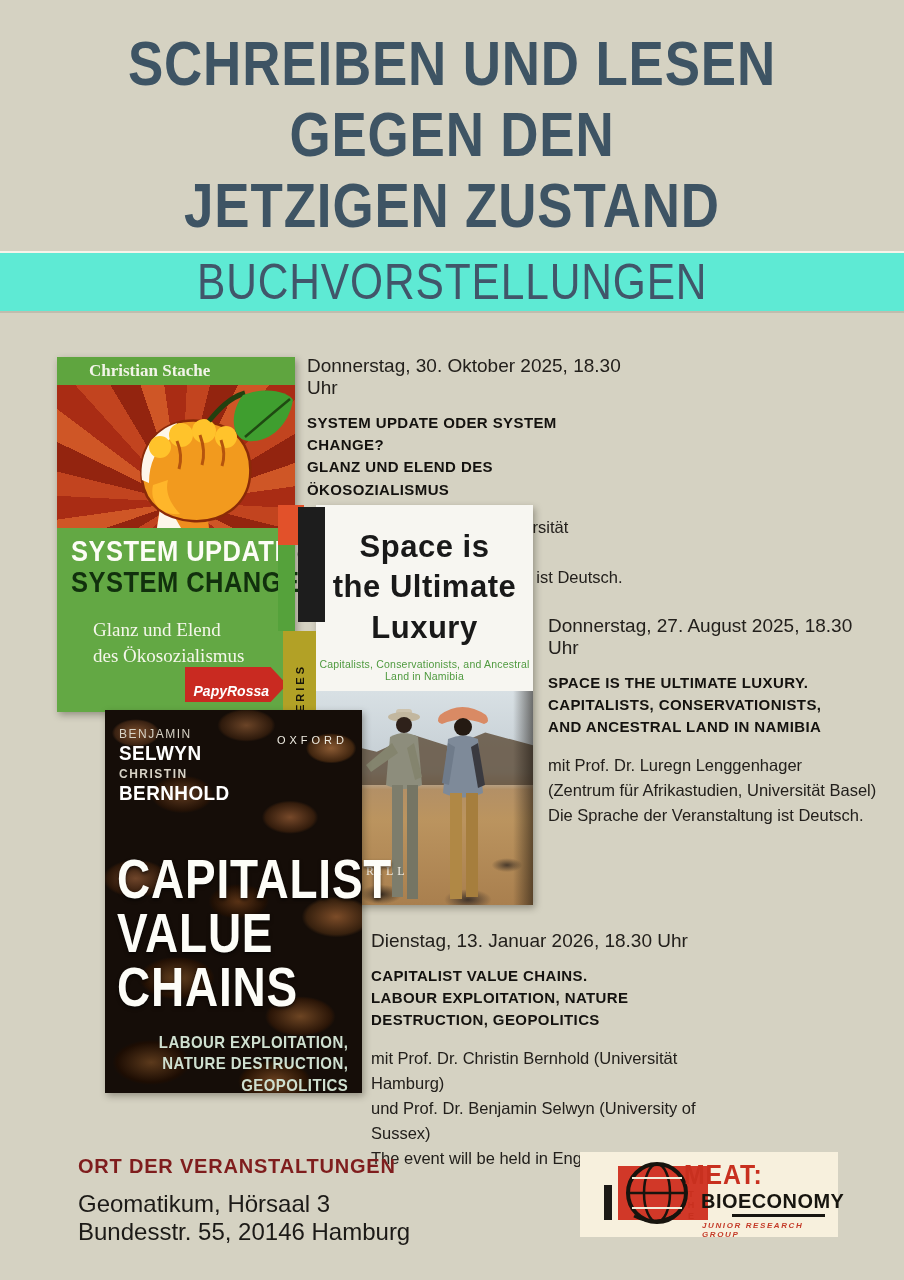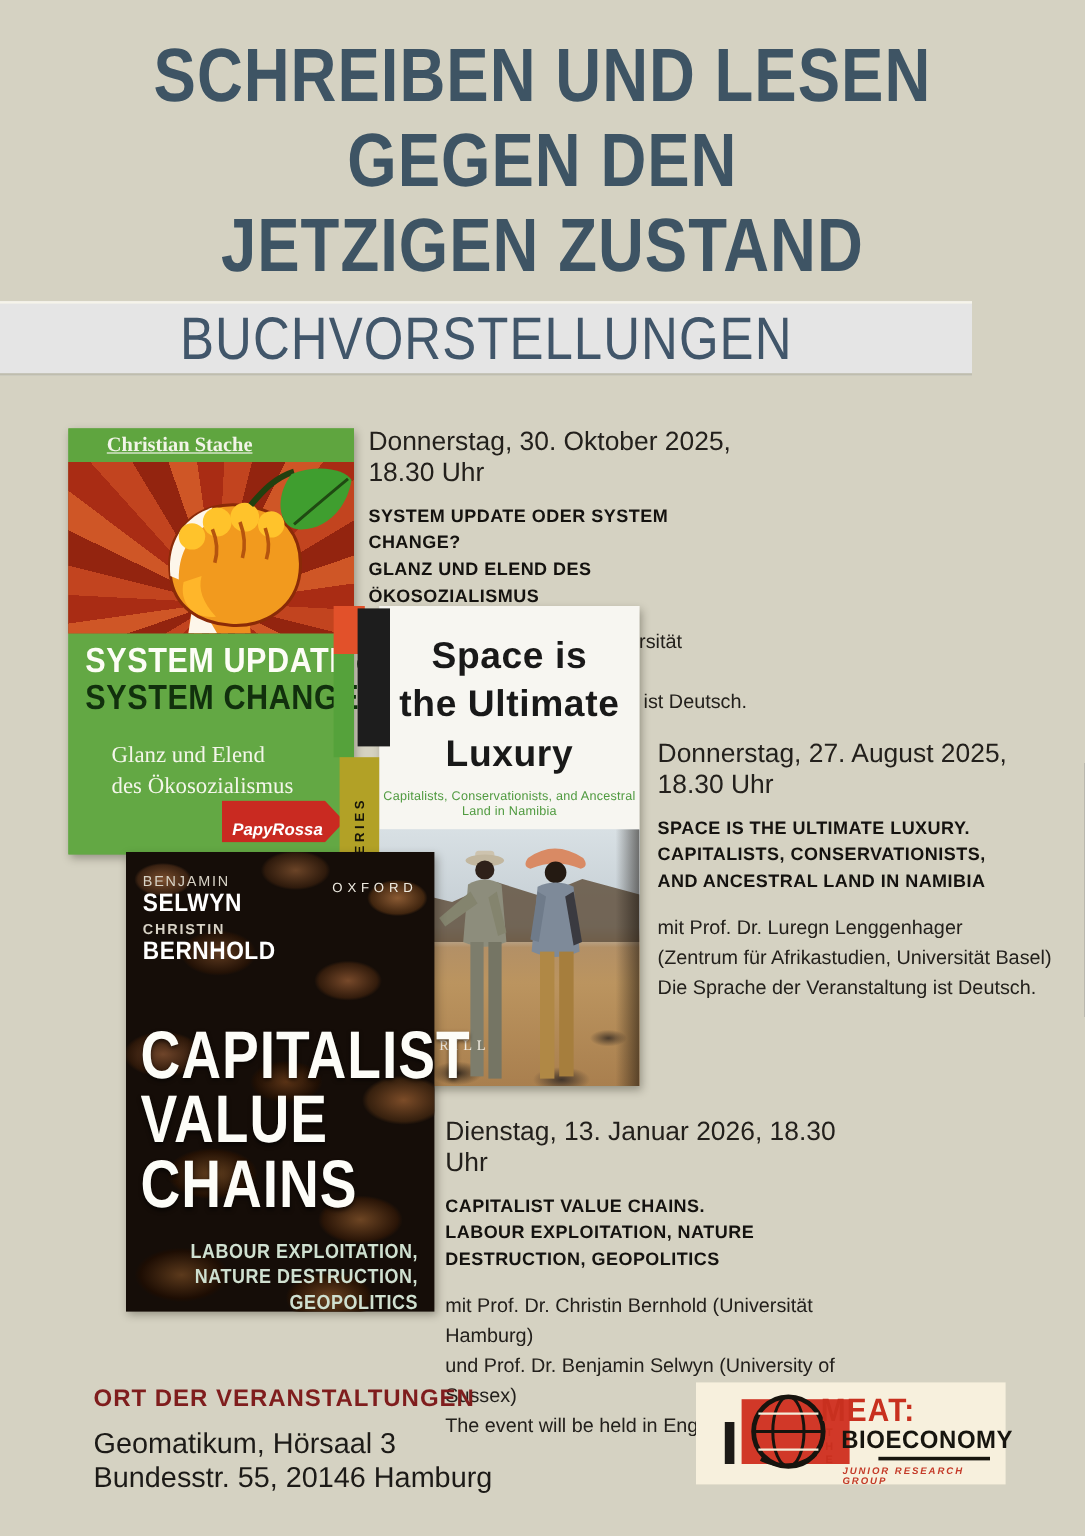--- a/index.html
+++ b/index.html
@@ -4,39 +4,39 @@
 <style>
   html,body{margin:0;padding:0;background:#888;}
   .poster{position:relative;width:904px;height:1280px;margin:0 auto;background:#d5d2c2;
           font-family:"Liberation Sans",sans-serif;overflow:hidden;}
 
   
   .main-title{position:absolute;top:28px;left:0;width:904px;text-align:center;
               color:#3e5464;font-weight:bold;font-size:63px;line-height:1.13;letter-spacing:1px;
               transform:scaleX(.84);transform-origin:50% 0;}
   .main-title span{display:block;}
-  .band{position:absolute;top:251px;left:0;width:810px;height:62px;background:#e5e5e5;
+  .band{position:absolute;top:251px;left:0;width:904px;height:62px;background:#5eead4;
         border-top:2px solid #f6f4ea;border-bottom:2px solid #bfbdae;box-sizing:border-box;
         display:flex;align-items:flex-start;justify-content:center;}
   .band-label{color:#41566a;font-size:50px;font-weight:400;letter-spacing:1px;
               transform:scaleX(.85);}
 
   
   .event{position:absolute;color:#23201c;}
-  .ev-date{font-size:22px;}
+  .ev-date{font-size:19px;}
   .ev-title{margin-top:13px;font-size:15px;font-weight:bold;color:#14120f;
             letter-spacing:.4px;line-height:1.48;}
   .ev-details{margin-top:14px;font-size:16.5px;line-height:1.52;}
 
   
   .book{box-shadow:2px 3px 7px rgba(30,25,15,.35);}
   .book1{position:absolute;left:57px;top:357px;width:238px;height:355px;z-index:1;background:#63a844;}
   .book1-strip{position:absolute;left:0;top:0;width:100%;height:28px;background:#5fa53f;
                color:#f2f4e8;font-family:"Liberation Serif",serif;font-size:17px;font-weight:bold;
-               line-height:28px;padding-left:32px;box-sizing:border-box;text-decoration:underline;}
+               line-height:28px;padding-left:32px;box-sizing:border-box;}
   .book1-art{position:absolute;left:0;top:28px;width:100%;height:143px;background:#b03018;
              background-image:repeating-conic-gradient(from -8deg at 52% 82%,
                #a92c14 0deg 11deg,#c2441f 11deg 22deg,#93240f 22deg 34deg,#cf5626 34deg 45deg);
              overflow:hidden;}
   .book1-art svg{position:absolute;left:0;top:0;}
   .book1-text{position:absolute;left:0;top:171px;width:100%;bottom:0;background:#63a844;}
   .b1-line{padding-left:16px;font-weight:bold;letter-spacing:.5px;line-height:1.08;
            transform:scaleX(.88);transform-origin:0 0;white-space:nowrap;}
   .b1-line1{margin-top:8px;font-size:29px;color:#fdfdf6;}
   .b1-oder{font-size:19px;color:#11300d;}

